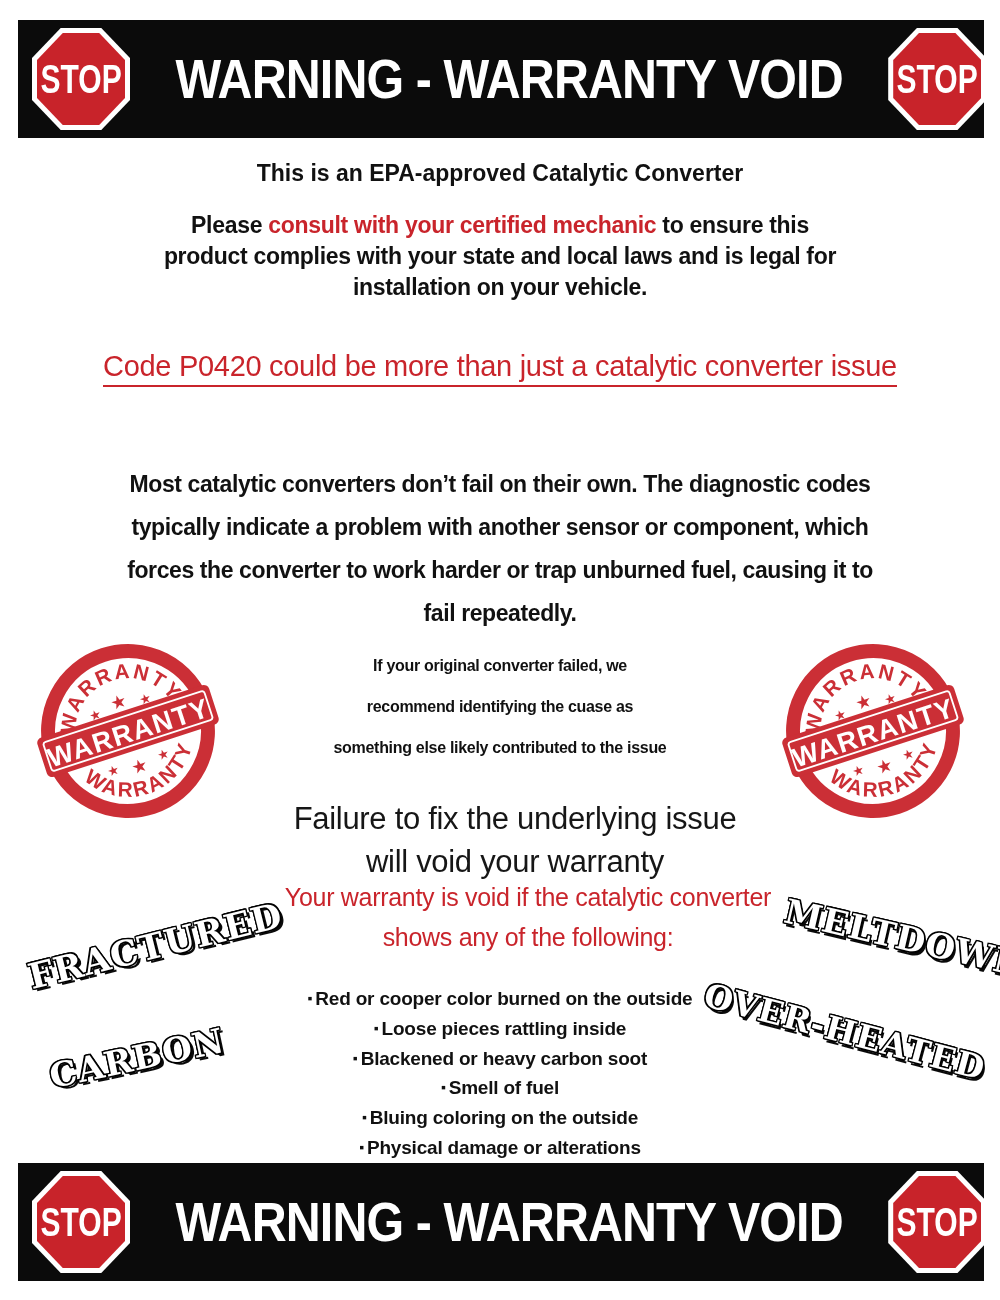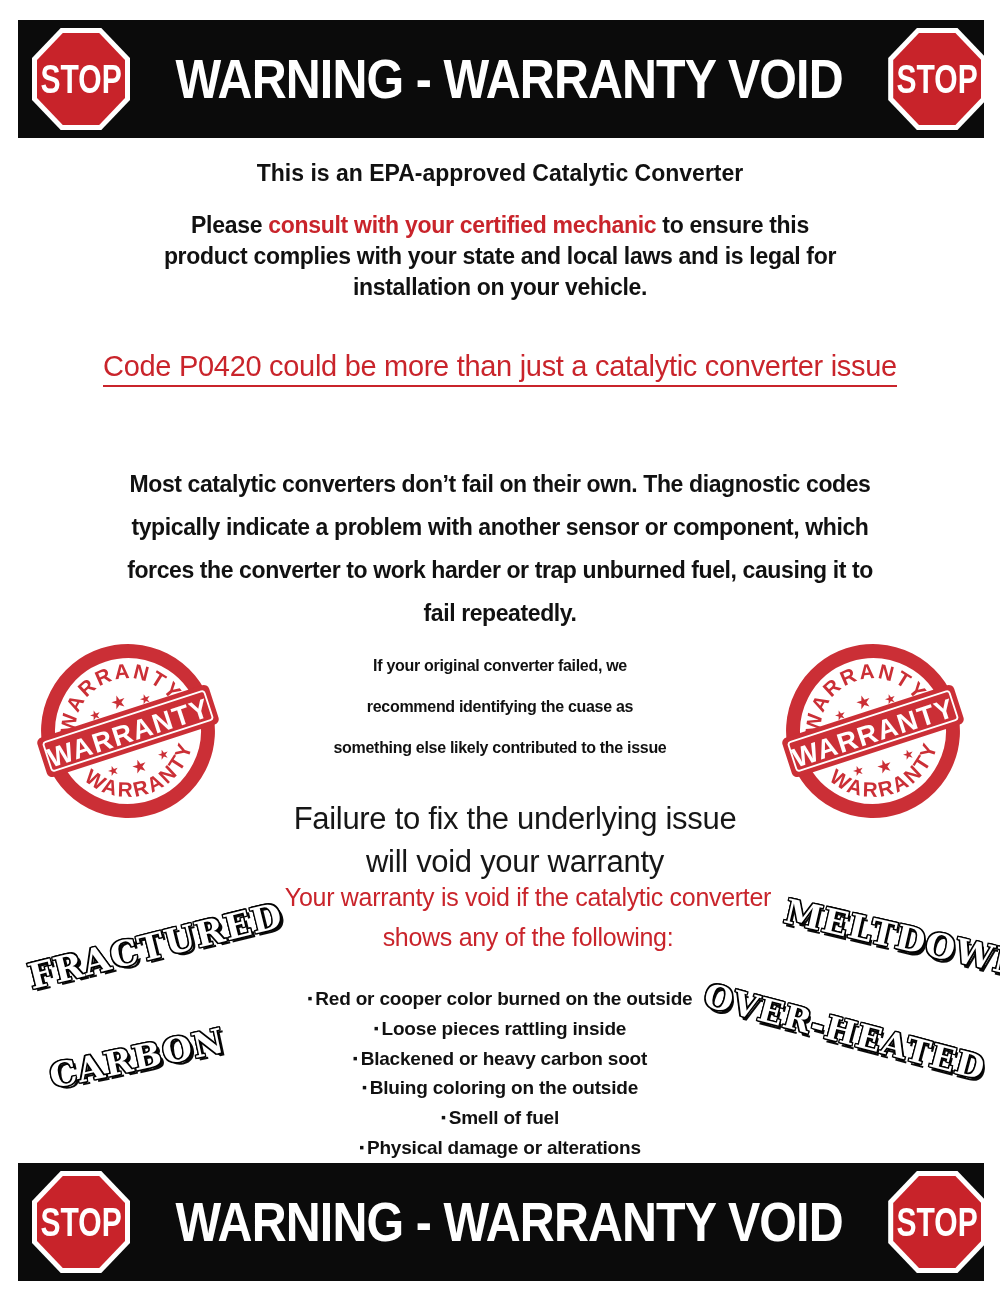--- a/index.html
+++ b/index.html
@@ -164,22 +164,22 @@
 
   <div class="tb void-heading">
     <span>Your warranty is void if the catalytic converter</span><br>
     <span>shows any of the following:</span>
   </div>
 
   <div class="tb symptoms">
     <div><span class="symptom-bullet">▪</span><span>Red or cooper color burned on the outside</span></div>
     <div><span class="symptom-bullet">▪</span><span>Loose pieces rattling inside</span></div>
     <div><span class="symptom-bullet">▪</span><span>Blackened or heavy carbon soot</span></div>
+    <div><span class="symptom-bullet">▪</span><span>Smell of fuel</span></div>
     <div><span class="symptom-bullet">▪</span><span>Bluing coloring on the outside</span></div>
-    <div><span class="symptom-bullet">▪</span><span>Smell of fuel</span></div>
     <div><span class="symptom-bullet">▪</span><span>Physical damage or alterations</span></div>
   </div>
 
   <div class="damage-word word-fractured">FRACTURED</div>
   <div class="damage-word word-carbon">CARBON</div>
   <div class="damage-word word-meltdown">MELTDOWN</div>
   <div class="damage-word word-overheated">OVER-HEATED</div>
 
   <div class="banner bottom">
     <div class="stop-sign">

